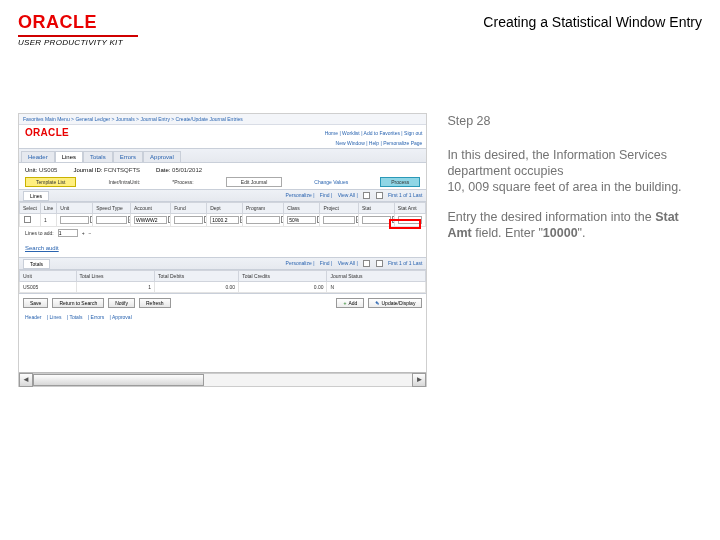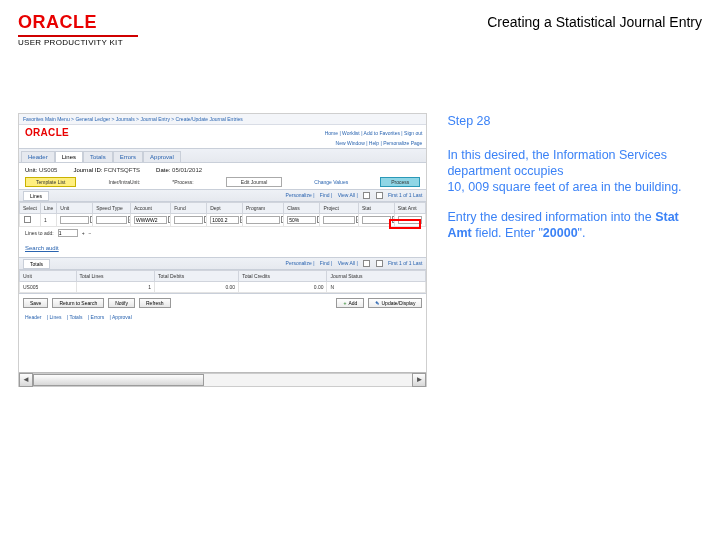--- a/index.html
+++ b/index.html
@@ -5,21 +5,21 @@
   * { box-sizing: border-box; margin: 0; padding: 0; }
   body { width: 720px; height: 540px; font-family: Arial, Helvetica, sans-serif; background: #fff; overflow: hidden; }
 
   .page { position: relative; width: 720px; height: 540px; }
 
   
   .topbar { display: flex; align-items: flex-start; justify-content: space-between; padding: 12px 18px 6px 18px; }
   .logo-wrap { display: flex; flex-direction: column; align-items: flex-start; }
   .oracle-logo { color: #e80000; font-weight: 900; letter-spacing: 0.5px; font-size: 18px; font-family: Arial, sans-serif; }
   .logo-bar { width: 120px; height: 2px; background: #d00000; margin: 2px 0 1px; }
-  .upk { font-size: 8px; letter-spacing: 0.3px; color: #000; }
+  .upk { font-size: 8px; letter-spacing: 0.3px; color: #000; font-style: italic; }
   .title { font-size: 14px; color: #000; padding-top: 2px; }
 
   
   .main { display: flex; padding: 60px 18px 0 18px; gap: 20px; }
 
   
   .app { width: 410px; font-size: 6px; color: #333; border: 1px solid #cfcfcf; position: relative; }
   .app-bc { background: #f3f5f9; color: #2a64b0; padding: 2px 4px; font-size: 5px; border-bottom: 1px solid #d9dde6; display:flex; justify-content:space-between; }
   .app-logo-row { display:flex; justify-content:space-between; align-items:center; padding:2px 4px 2px 6px; }
   .app-oracle { color:#e80000; font-weight:900; font-size:10px; letter-spacing:0.3px; }
@@ -65,35 +65,35 @@
 
   .footlinks { font-size:5px; color:#2a64b0; padding:2px 6px; }
   .footlinks span { margin-right:4px; }
 
   .hscroll { height:14px; border-top:1px solid #bbb; display:flex; align-items:center; background:#efefef; }
   .hscroll .btn { width:14px; height:14px; background:linear-gradient(#fdfdfd,#d8d8d8); border:1px solid #9c9c9c; display:flex; align-items:center; justify-content:center; font-size:8px; color:#555; }
   .hscroll .track { flex:1; height:14px; background:#f4f4f4; border-top:1px solid #ccc; border-bottom:1px solid #ccc; position:relative; }
   .hscroll .thumb { position:absolute; left:0; top:0; height:12px; width:45%; background:linear-gradient(#fdfdfd,#d8d8d8); border:1px solid #9c9c9c; }
 
   
-  .instr { width: 255px; font-size: 12.5px; line-height: 1.28; color: #3b82f6; }
+  .instr { width: 255px; font-size: 12.5px; line-height: 1.28; color: #737373; }
   .instr .step { margin-bottom: 18px; }
   .instr p { margin-bottom: 14px; }
 </style>
 </head>
 <body>
 
 <div class="page">
   <div class="topbar">
     <div class="logo-wrap">
       <div class="oracle-logo">ORACLE</div>
       <div class="logo-bar"></div>
       <div class="upk">USER PRODUCTIVITY KIT</div>
     </div>
-    <div class="title">Creating a Statistical Journal Entry</div>
+    <div class="title">Creating a Statistical Window Entry</div>
   </div>
 
   <div class="main">
     <div class="app">
       <div class="app-bc">
         <span>Favorites    Main Menu &gt; General Ledger &gt; Journals &gt; Journal Entry &gt; Create/Update Journal Entries</span>
       </div>
       <div class="app-logo-row">
         <div class="app-oracle">ORACLE</div>
         <div class="app-util">Home | Worklist | Add to Favorites | Sign out</div>
@@ -236,17 +236,17 @@
       </div>
     </div>
 
     <div class="instr">
       <p class="step">Step 28</p>
       <p>
         <span>In this desired, the Information Services department occupies</span><br>
         <span>10, 009 square feet of area in the building.</span>
       </p>
       <p>
-        <span>Entry the desired information into the </span><b>Stat Amt</b><span> field. Enter "</span><b>20000</b><span>".</span>
+        <span>Entry the desired information into the </span><b>Stat Amt</b><span> field. Enter "</span><b>10000</b><span>".</span>
       </p>
     </div>
   </div>
 </div>
 
 </body></html>

